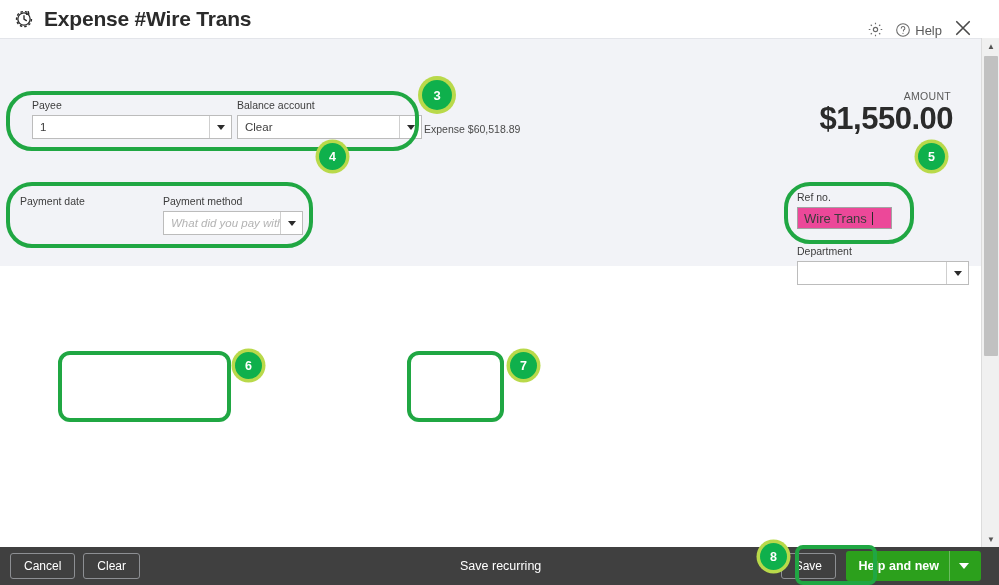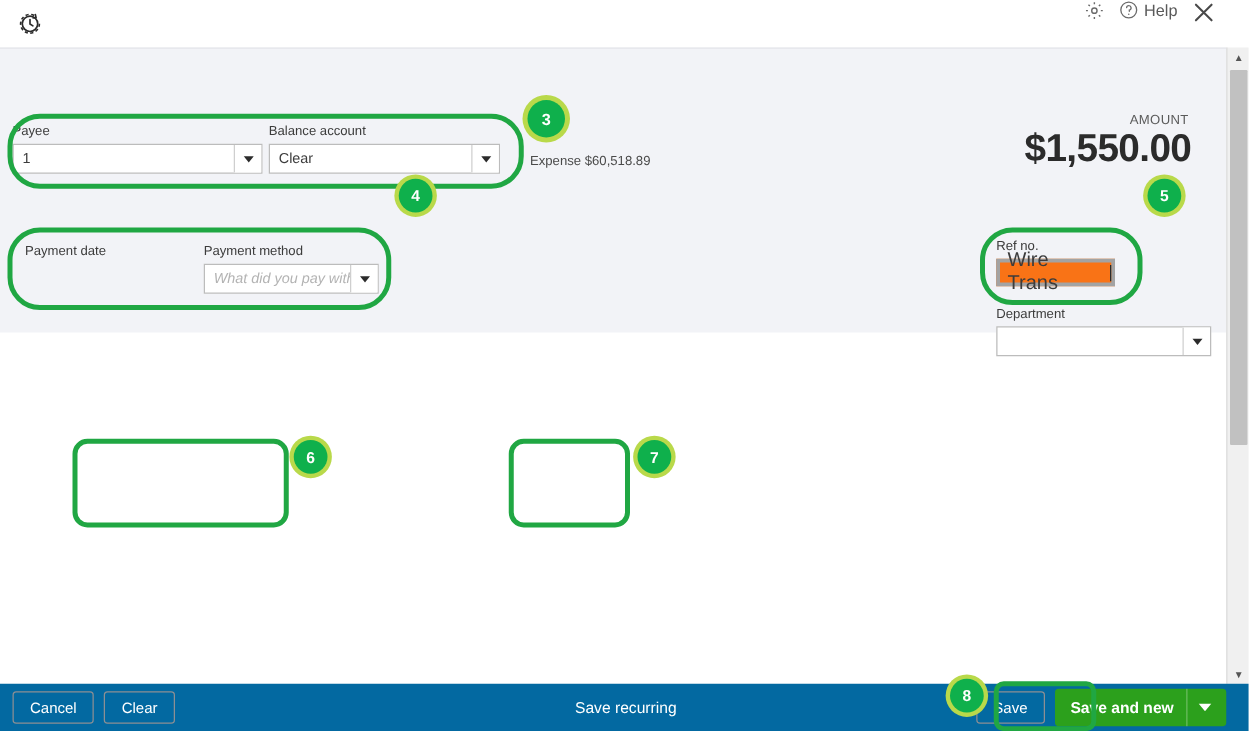--- a/index.html
+++ b/index.html
@@ -22,21 +22,21 @@
     display: flex; align-items: center; justify-content: center;
     color: #2b2b2b;
   }
   .hdr-title {
     margin-left: 8px;
     font-size: 21px; font-weight: bold; color: #2b2b2b;
     letter-spacing: -0.2px;
   }
   .hdr-right {
     position: absolute; right: 8px; top: 0; height: 38px;
-    display: flex; align-items: flex-start; gap: 11px;
+    display: flex; align-items: flex-end; gap: 11px;
     color: #6b6b6b;
   }
   .hdr-right .help-txt { font-size: 13px; color: #5a5a5a; }
   .icon-btn { display: flex; align-items: center; gap: 4px; cursor: pointer; }
 
   
   .toppanel {
     position: absolute; left: 0; top: 38px; width: 981px; height: 228px;
     background: #f2f3f7;
     border-top: 1px solid #e3e5ea;
@@ -51,39 +51,39 @@
   .inputbox .val { padding: 0 7px; flex: 1; overflow: hidden; white-space: nowrap; }
   .inputbox .ph { padding: 0 7px; flex: 1; color: #b3b3b3; font-style: italic; overflow: hidden; white-space: nowrap; }
   .drop {
     width: 22px; height: 100%; border-left: 1px solid #cfcfcf;
     display: flex; align-items: center; justify-content: center;
     background: #fff; cursor: pointer;
   }
   .caret { width: 0; height: 0; border-left: 4px solid transparent; border-right: 4px solid transparent; border-top: 5px solid #2b2b2b; }
 
   
-  .g3 { position: absolute; left: 0; top: 55px; width: 405px; height: 53px; }
+  .g3 { position: absolute; left: 22px; top: 55px; width: 405px; height: 53px; }
   .g3 .payee { position: absolute; left: 10px; top: 5px; width: 200px; }
   .g3 .payacct { position: absolute; left: 215px; top: 5px; width: 185px; }
 
   .balance { position: absolute; left: 424px; top: 84px; font-size: 10.5px; color: #4a4a4a; }
 
   
   .amt-label { position: absolute; right: 30px; top: 51px; font-size: 10.5px; color: #5a5a5a; letter-spacing: .3px; }
   .amt-value { position: absolute; right: 28px; top: 62px; font-size: 31px; font-weight: bold; color: #2b2b2b; letter-spacing: -0.5px; }
 
   
   .g4 { position: absolute; left: 10px; top: 146px; width: 303px; height: 60px; }
   .g4 .pdate { position: absolute; left: 10px; top: 10px; width: 135px; }
   .g4 .pmethod { position: absolute; left: 153px; top: 10px; width: 140px; }
 
   
   .g5 { position: absolute; left: 787px; top: 146px; width: 125px; height: 58px; }
   .g5 .refno { position: absolute; left: 10px; top: 6px; width: 95px; }
-  .refinput { background:#f97316; border:3px solid #a3a3a3; height: 22px; display:flex; align-items:center; font-size:16px; color:#3c3c3c; }
+  .refinput { background:#ec4899; border:1px solid #a3a3a3; height: 22px; display:flex; align-items:center; font-size:13px; color:#3c3c3c; }
   .refinput .val { padding: 0 6px; }
   .caretbar { width:1px; height:13px; background:#2b2b2b; margin-left:-1px; }
 
   .dept { position: absolute; left: 797px; top: 206px; width: 172px; }
 
   
   .ring { position: absolute; border: 4px solid #20a743; border-radius: 26px; pointer-events: none; }
   .ring-sq { position: absolute; border: 4px solid #20a743; border-radius: 12px; pointer-events: none; }
 
   
@@ -115,21 +115,21 @@
   .col-bill { width: 72px; }
   .col-mark { width: 68px; }
   .col-tax { width: 36px; }
   .col-cust { width: 126px; }
   .col-class { width: 122px; }
   .col-trash { width: 54px; }
 
   
   .footer {
     position: absolute; left: 0; bottom: 0; width: 999px; height: 38px;
-    background: #0369a1; display: flex; align-items: center;
+    background: #404040; display: flex; align-items: center;
   }
   .fbtn {
     border: 1px solid #8d8f93; background: transparent; color: #fff;
     font-size: 12px; border-radius: 3px; padding: 5px 13px; cursor:pointer;
     font-family: "Liberation Sans", sans-serif;
   }
   .f-left { position:absolute; left: 10px; display:flex; gap: 8px; }
   .f-mid { position:absolute; left: 460px; color:#fff; font-size:12.5px; cursor:pointer; }
   .f-save { position:absolute; right: 163px; }
   .f-savenew {
@@ -155,20 +155,21 @@
 
   <div class="header">
     <span class="hdr-icon">
       <svg width="20" height="20" viewBox="0 0 24 24" fill="none" stroke="#2b2b2b" stroke-width="1.6">
         <path d="M21 12a9 9 0 1 1-3.3-6.9" stroke-dasharray="3 2.4"></path>
         <circle cx="12" cy="12" r="7.4"></circle>
         <path d="M12 8v4.2l2.8 1.8" stroke-linecap="round"></path>
         <path d="M17 2.5 L17.8 6 L14.3 6.5"></path>
       </svg>
     </span>
+    <span class="hdr-title">Expense #Wire Trans</span>
 
     <div class="hdr-right">
       <span class="icon-btn">
         <svg width="17" height="17" viewBox="0 0 24 24" fill="none" stroke="#6b6b6b" stroke-width="1.6">
           <circle cx="12" cy="12" r="3"></circle>
           <path d="M12 2.5v2.2M12 19.3v2.2M21.5 12h-2.2M4.7 12H2.5M18.7 5.3l-1.6 1.6M6.9 17.1l-1.6 1.6M18.7 18.7l-1.6-1.6M6.9 6.9 5.3 5.3"></path>
         </svg>
       </span>
       <span class="icon-btn">
         <svg width="16" height="16" viewBox="0 0 24 24" fill="none" stroke="#6b6b6b" stroke-width="1.6">
@@ -311,21 +312,21 @@
   </div>
 
   <div class="footer">
     <div class="f-left">
       <button class="fbtn">Cancel</button>
       <button class="fbtn">Clear</button>
     </div>
     <div class="f-mid">Save recurring</div>
     <button class="fbtn f-save">Save</button>
     <div class="f-savenew">
-      <span>Save and new</span>
+      <span>Help and new</span>
       <span class="sep"></span>
       <i class="wcaret"></i>
     </div>
   </div>
 
   <div class="ring-sq" style="left:795px; top:545px; width:82px; height:40px; border-radius:8px;"></div>
   <div class="badge sm" style="left:760px; top:543px;">8</div>
 
 </div>
 

